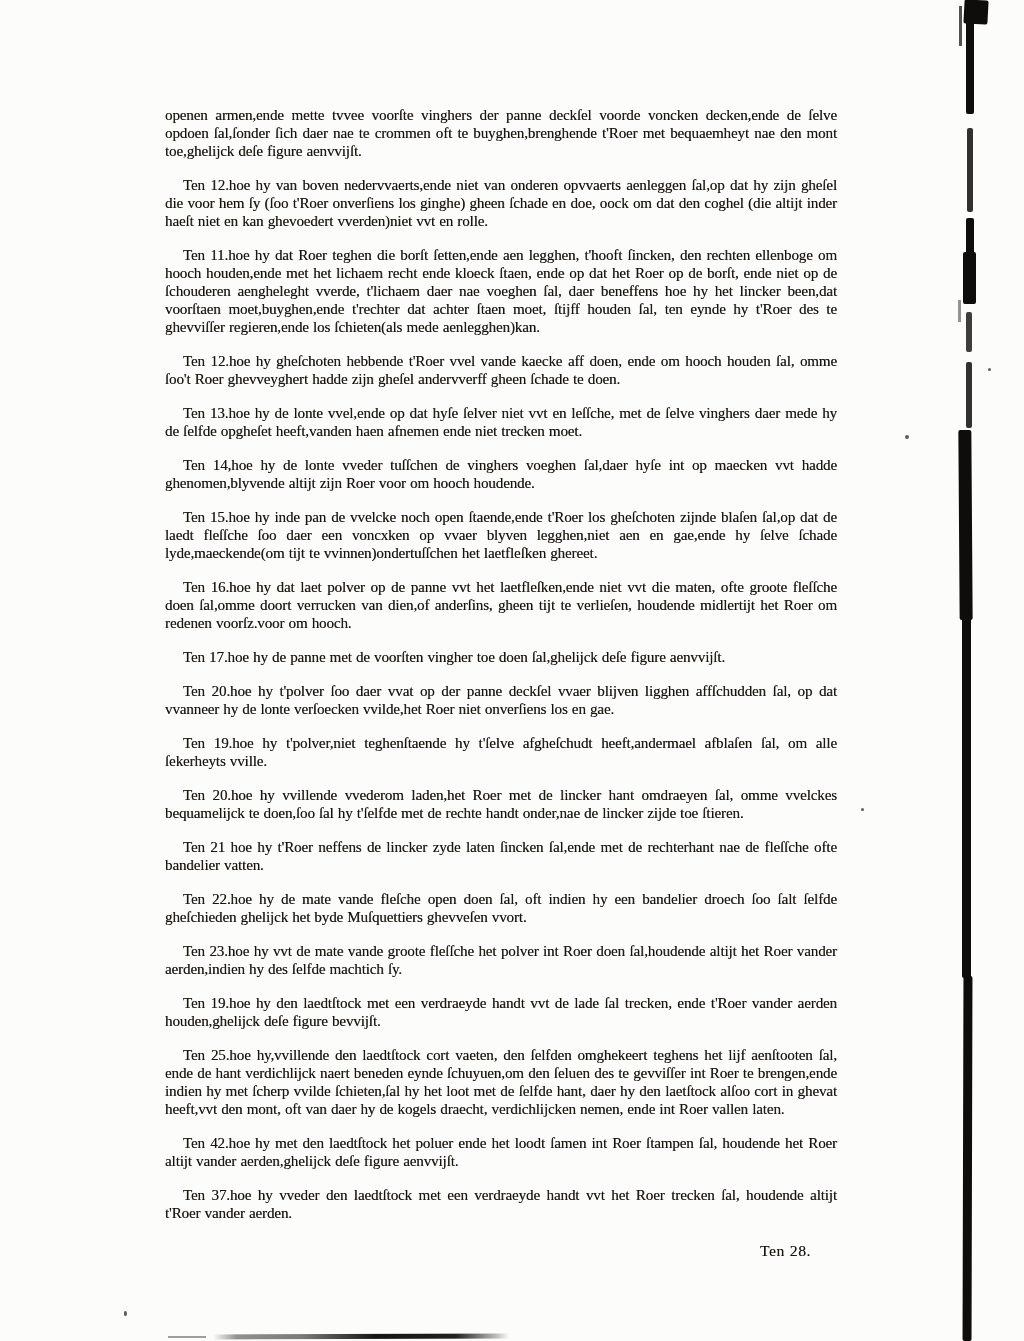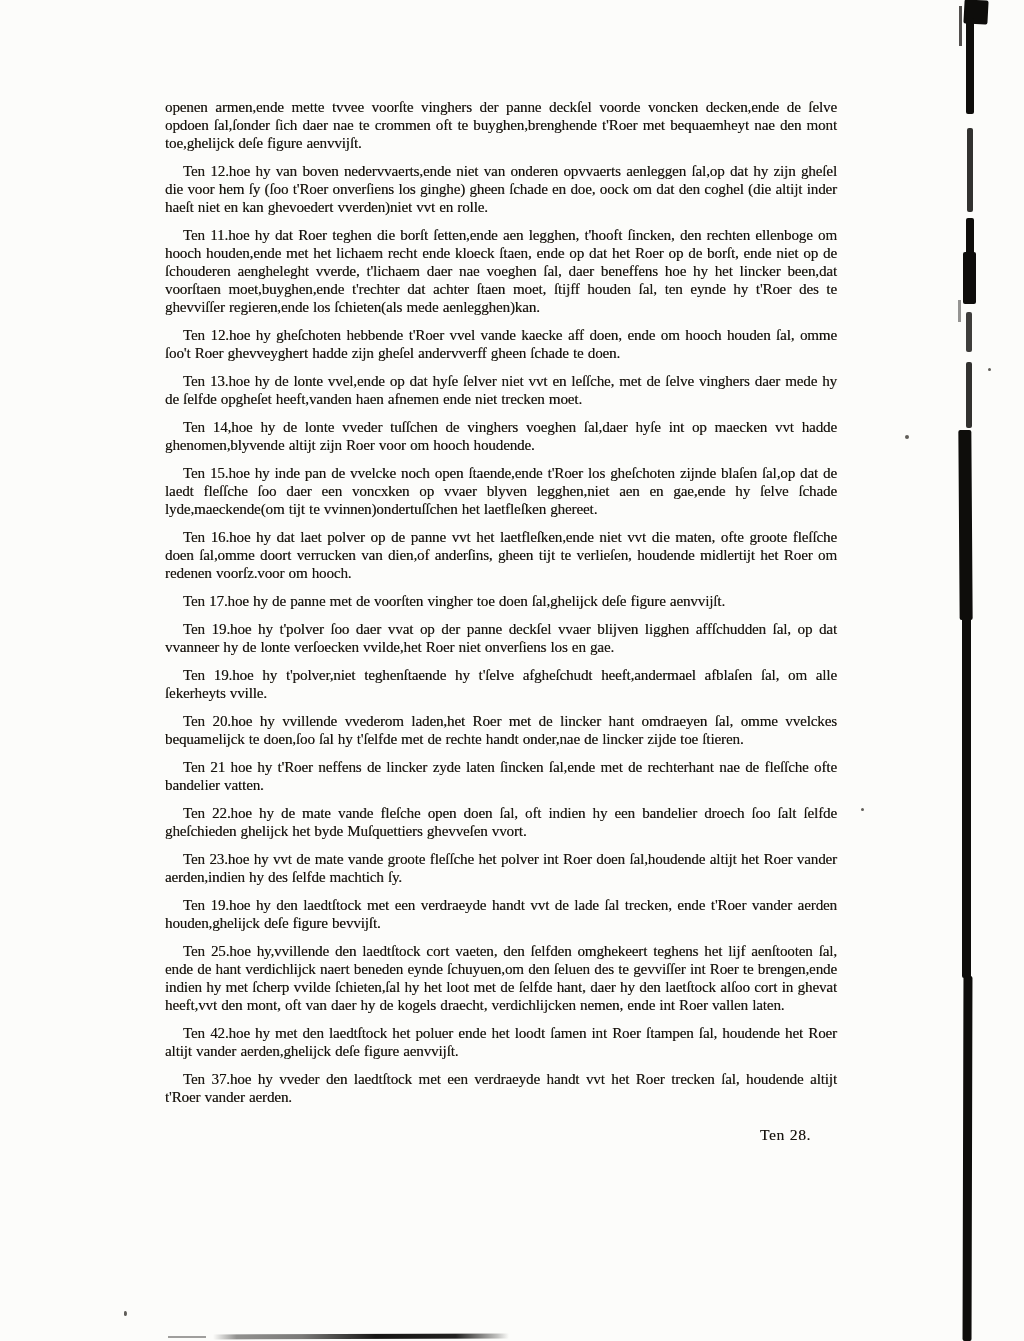--- a/index.html
+++ b/index.html
@@ -22,21 +22,21 @@
     width: 672px;
     color: #17130d;
     font-size: 15px;
     line-height: 18px;
     text-align: justify;
     letter-spacing: -0.1px;
     word-spacing: 0.5px;
     text-shadow: 0.3px 0.3px 0.4px rgba(25, 20, 12, 0.55);
   }
   .text-column p.para {
-    margin: 8px 0 10px 0;
+    margin: 16px 0 10px 0;
   }
   .text-column p.para.indent {
     text-indent: 18px;
   }
   .catchword-row {
     margin-top: 20px;
     text-align: right;
     padding-right: 26px;
   }
   .catchword-row span {
@@ -93,21 +93,21 @@
   <div class="text-column" id="text-column">
       <p class="para">openen armen,ende mette tvvee voorſte vinghers der panne deckſel voorde voncken decken,ende de ſelve opdoen ſal,ſonder ſich daer nae te crommen oft te buyghen,brenghende t'Roer met bequaemheyt nae den mont toe,ghelijck deſe figure aenvvijſt.</p>
       <p class="para indent">Ten 12.hoe hy van boven nedervvaerts,ende niet van onderen opvvaerts aenleggen ſal,op dat hy zijn gheſel die voor hem ſy (ſoo t'Roer onverſiens los ginghe) gheen ſchade en doe, oock om dat den coghel (die altijt inder haeſt niet en kan ghevoedert vverden)niet vvt en rolle.</p>
       <p class="para indent">Ten 11.hoe hy dat Roer teghen die borſt ſetten,ende aen legghen, t'hooft ſincken, den rechten ellenboge om hooch houden,ende met het lichaem recht ende kloeck ſtaen, ende op dat het Roer op de borſt, ende niet op de ſchouderen aengheleght vverde, t'lichaem daer nae voeghen ſal, daer beneffens hoe hy het lincker been,dat voorſtaen moet,buyghen,ende t'rechter dat achter ſtaen moet, ſtijff houden ſal, ten eynde hy t'Roer des te ghevviſſer regieren,ende los ſchieten(als mede aenlegghen)kan.</p>
       <p class="para indent">Ten 12.hoe hy gheſchoten hebbende t'Roer vvel vande kaecke aff doen, ende om hooch houden ſal, omme ſoo't Roer ghevveyghert hadde zijn gheſel andervverff gheen ſchade te doen.</p>
       <p class="para indent">Ten 13.hoe hy de lonte vvel,ende op dat hyſe ſelver niet vvt en leſſche, met de ſelve vinghers daer mede hy de ſelfde opgheſet heeft,vanden haen afnemen ende niet trecken moet.</p>
       <p class="para indent">Ten 14,hoe hy de lonte vveder tuſſchen de vinghers voeghen ſal,daer hyſe int op maecken vvt hadde ghenomen,blyvende altijt zijn Roer voor om hooch houdende.</p>
       <p class="para indent">Ten 15.hoe hy inde pan de vvelcke noch open ſtaende,ende t'Roer los gheſchoten zijnde blaſen ſal,op dat de laedt fleſſche ſoo daer een voncxken op vvaer blyven legghen,niet aen en gae,ende hy ſelve ſchade lyde,maeckende(om tijt te vvinnen)ondertuſſchen het laetfleſken ghereet.</p>
       <p class="para indent">Ten 16.hoe hy dat laet polver op de panne vvt het laetfleſken,ende niet vvt die maten, ofte groote fleſſche doen ſal,omme doort verrucken van dien,of anderſins, gheen tijt te verlieſen, houdende midlertijt het Roer om redenen voorſz.voor om hooch.</p>
       <p class="para indent">Ten 17.hoe hy de panne met de voorſten vingher toe doen ſal,ghelijck deſe figure aenvvijſt.</p>
-      <p class="para indent">Ten 19.hoe hy t'polver ſoo daer vvat op der panne deckſel vvaer blijven ligghen affſchudden ſal, op dat vvanneer hy de lonte verſoecken vvilde,het Roer niet onverſiens los en gae.</p>
+      <p class="para indent">Ten 20.hoe hy t'polver ſoo daer vvat op der panne deckſel vvaer blijven ligghen affſchudden ſal, op dat vvanneer hy de lonte verſoecken vvilde,het Roer niet onverſiens los en gae.</p>
       <p class="para indent">Ten 19.hoe hy t'polver,niet teghenſtaende hy t'ſelve afgheſchudt heeft,andermael afblaſen ſal, om alle ſekerheyts vville.</p>
       <p class="para indent">Ten 20.hoe hy vvillende vvederom laden,het Roer met de lincker hant omdraeyen ſal, omme vvelckes bequamelijck te doen,ſoo ſal hy t'ſelfde met de rechte handt onder,nae de lincker zijde toe ſtieren.</p>
       <p class="para indent">Ten 21 hoe hy t'Roer neffens de lincker zyde laten ſincken ſal,ende met de rechterhant nae de fleſſche ofte bandelier vatten.</p>
       <p class="para indent">Ten 22.hoe hy de mate vande fleſche open doen ſal, oft indien hy een bandelier droech ſoo ſalt ſelfde gheſchieden ghelijck het byde Muſquettiers ghevveſen vvort.</p>
       <p class="para indent">Ten 23.hoe hy vvt de mate vande groote fleſſche het polver int Roer doen ſal,houdende altijt het Roer vander aerden,indien hy des ſelfde machtich ſy.</p>
       <p class="para indent">Ten 19.hoe hy den laedtſtock met een verdraeyde handt vvt de lade ſal trecken, ende t'Roer vander aerden houden,ghelijck deſe figure bevvijſt.</p>
       <p class="para indent">Ten 25.hoe hy,vvillende den laedtſtock cort vaeten, den ſelfden omghekeert teghens het lijf aenſtooten ſal, ende de hant verdichlijck naert beneden eynde ſchuyuen,om den ſeluen des te gevviſſer int Roer te brengen,ende indien hy met ſcherp vvilde ſchieten,ſal hy het loot met de ſelfde hant, daer hy den laetſtock alſoo cort in ghevat heeft,vvt den mont, oft van daer hy de kogels draecht, verdichlijcken nemen, ende int Roer vallen laten.</p>
       <p class="para indent">Ten 42.hoe hy met den laedtſtock het poluer ende het loodt ſamen int Roer ſtampen ſal, houdende het Roer altijt vander aerden,ghelijck deſe figure aenvvijſt.</p>
       <p class="para indent">Ten 37.hoe hy vveder den laedtſtock met een verdraeyde handt vvt het Roer trecken ſal, houdende altijt t'Roer vander aerden.</p>
       <div class="catchword-row"><span>Ten 28.</span></div>

